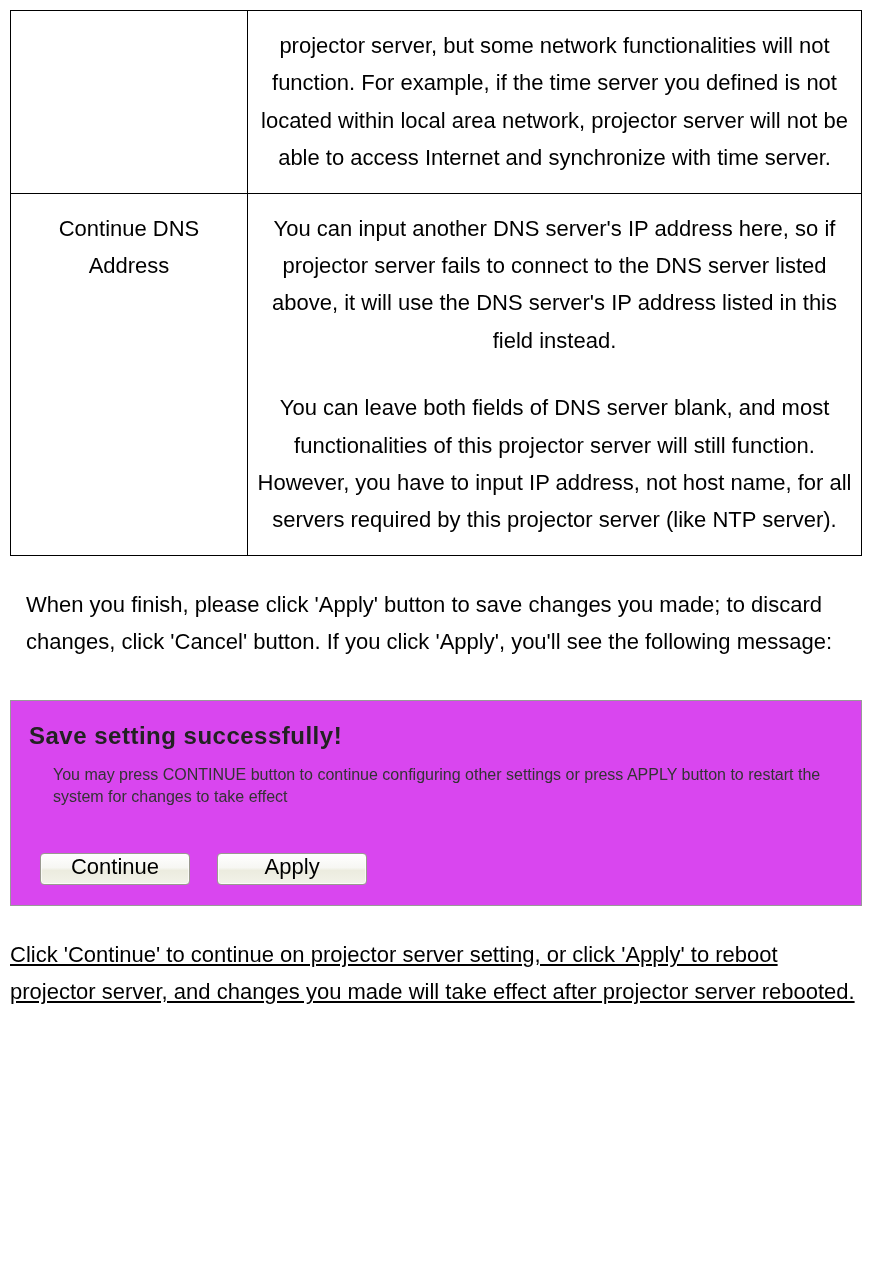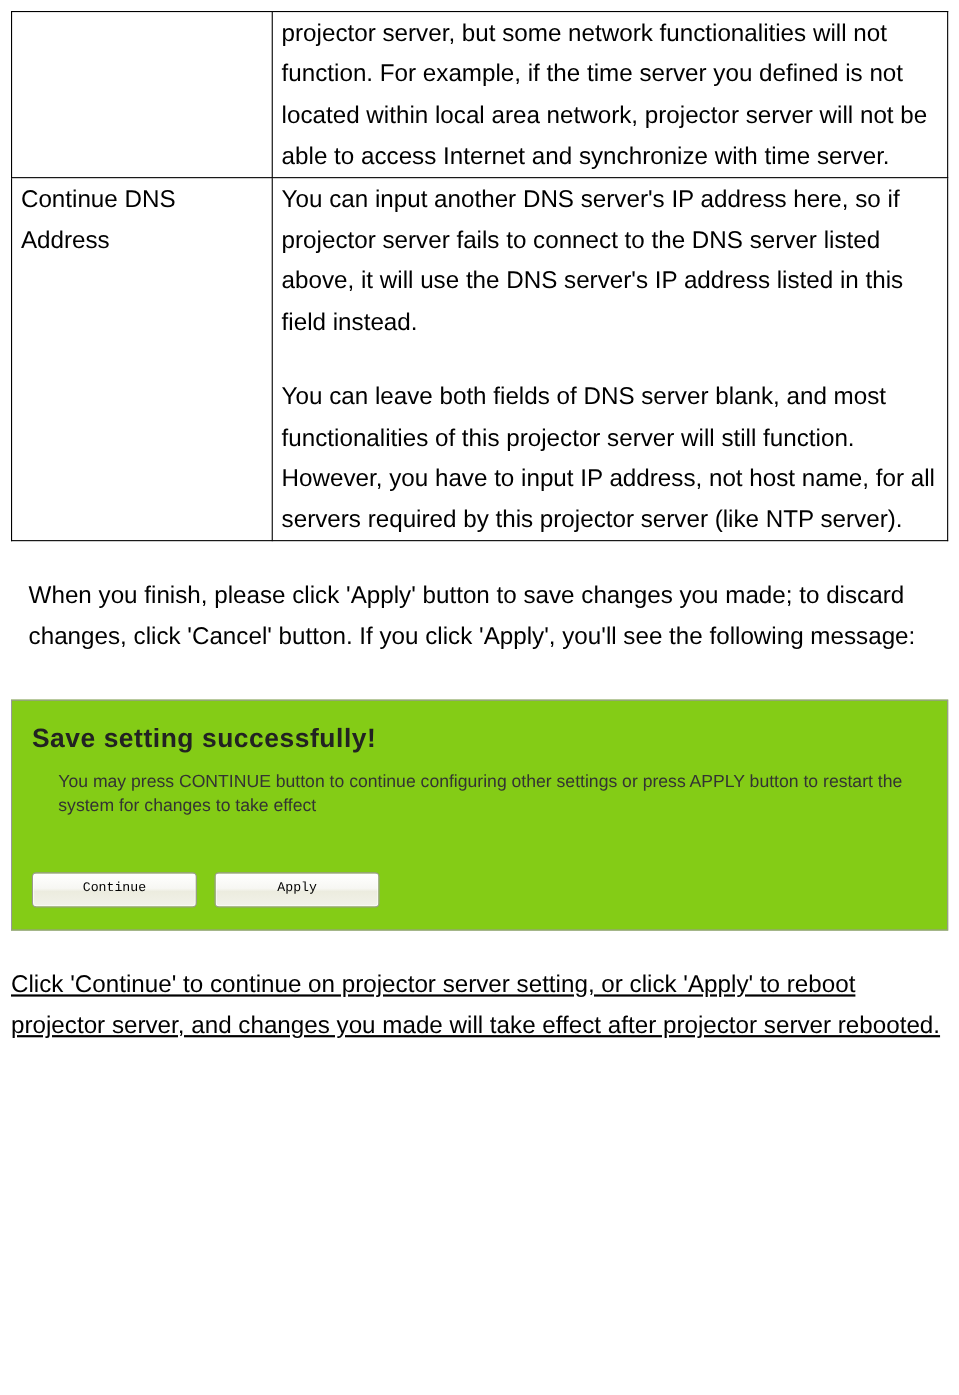--- a/index.html
+++ b/index.html
@@ -13,33 +13,34 @@
       background: #fff;
     }
     table.config {
       border-collapse: collapse;
       width: 100%;
       margin-bottom: 30px;
     }
     table.config td {
       border: 1px solid #000;
       vertical-align: top;
-      padding: 0 8px;
+      padding: 16px 8px;
       line-height: 1.7;
+      text-align: center;
     }
     table.config td.label {
       width: 220px;
     }
     .paragraph {
       margin: 10px 0 40px 16px;
       line-height: 1.7;
     }
     .dialog-box {
       border: 1px solid #999;
-      background: #84cc16;
+      background: #d946ef;
       padding: 16px 18px 20px 18px;
       margin: 0 0 30px 0;
     }
     .dialog-title {
       font-family: Arial, Helvetica, sans-serif;
       font-size: 24px;
       font-weight: bold;
       letter-spacing: 0.5px;
       margin-bottom: 8px;
       color: #222;
@@ -51,29 +52,30 @@
       line-height: 1.4;
       margin-bottom: 40px;
       margin-left: 24px;
     }
     .btn {
       display: inline-block;
       width: 148px;
       height: 30px;
       line-height: 26px;
       text-align: center;
-      font-family: Liberation Mono, monospace;
-      font-size: 12px;
+      font-family: Liberation Sans, sans-serif;
+      font-size: 22px;
       color: #000;
       border: 1px solid #9a9a90;
       border-radius: 4px;
       background: linear-gradient(to bottom, #ffffff 0%, #f7f7f3 45%, #ececdf 55%, #f2f2e9 100%);
       box-shadow: inset 0 0 0 1px rgba(255,255,255,0.7);
       margin-right: 10px;
       cursor: pointer;
+      margin-left: 11px;
     }
     .para2 {
       margin-top: 20px;
       line-height: 1.7;
       text-decoration: underline;
     }
   </style>
 </head>
 <body>
 

